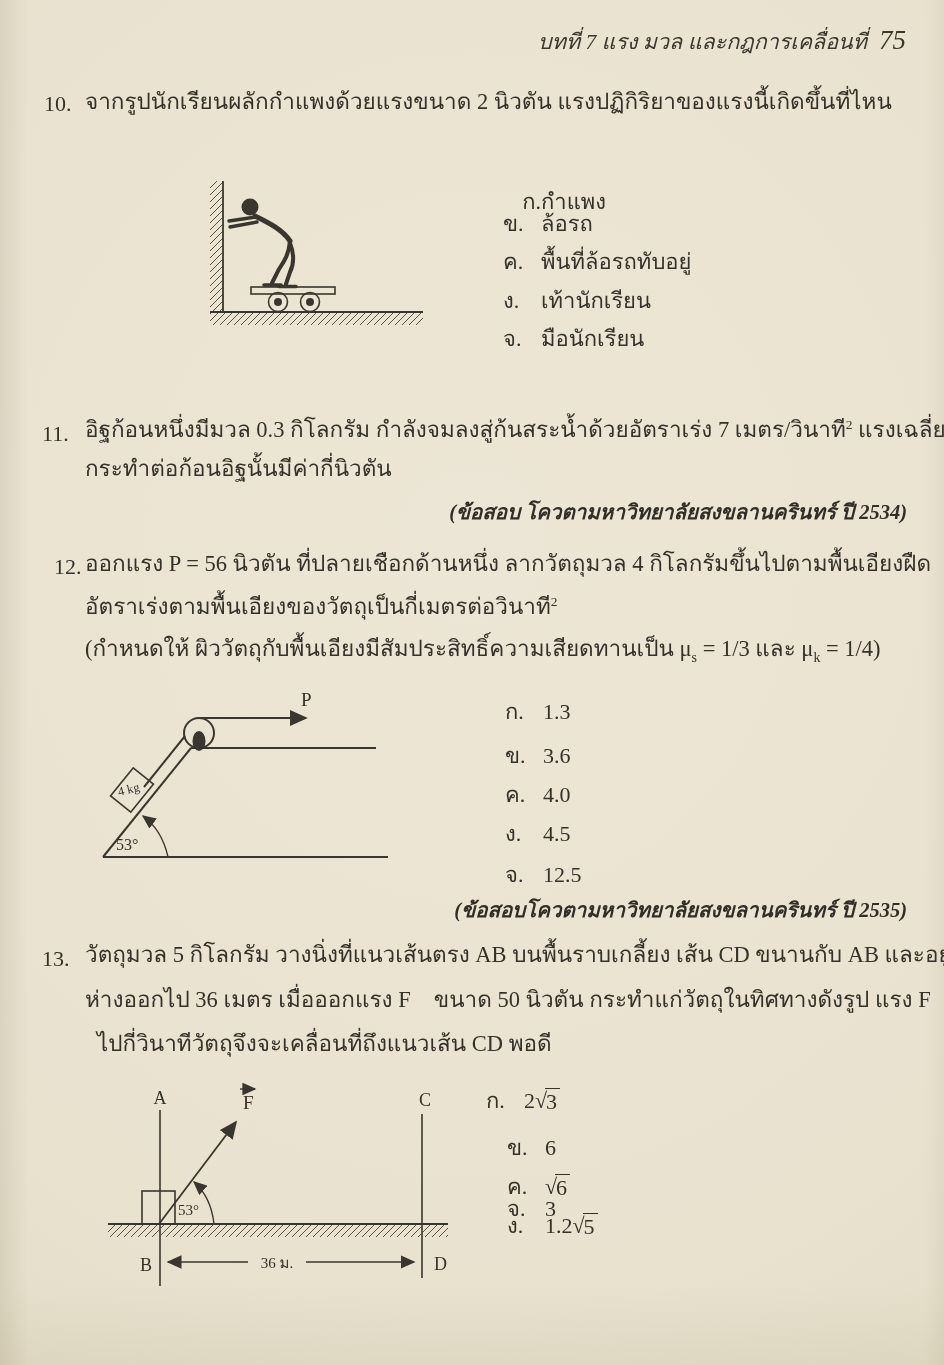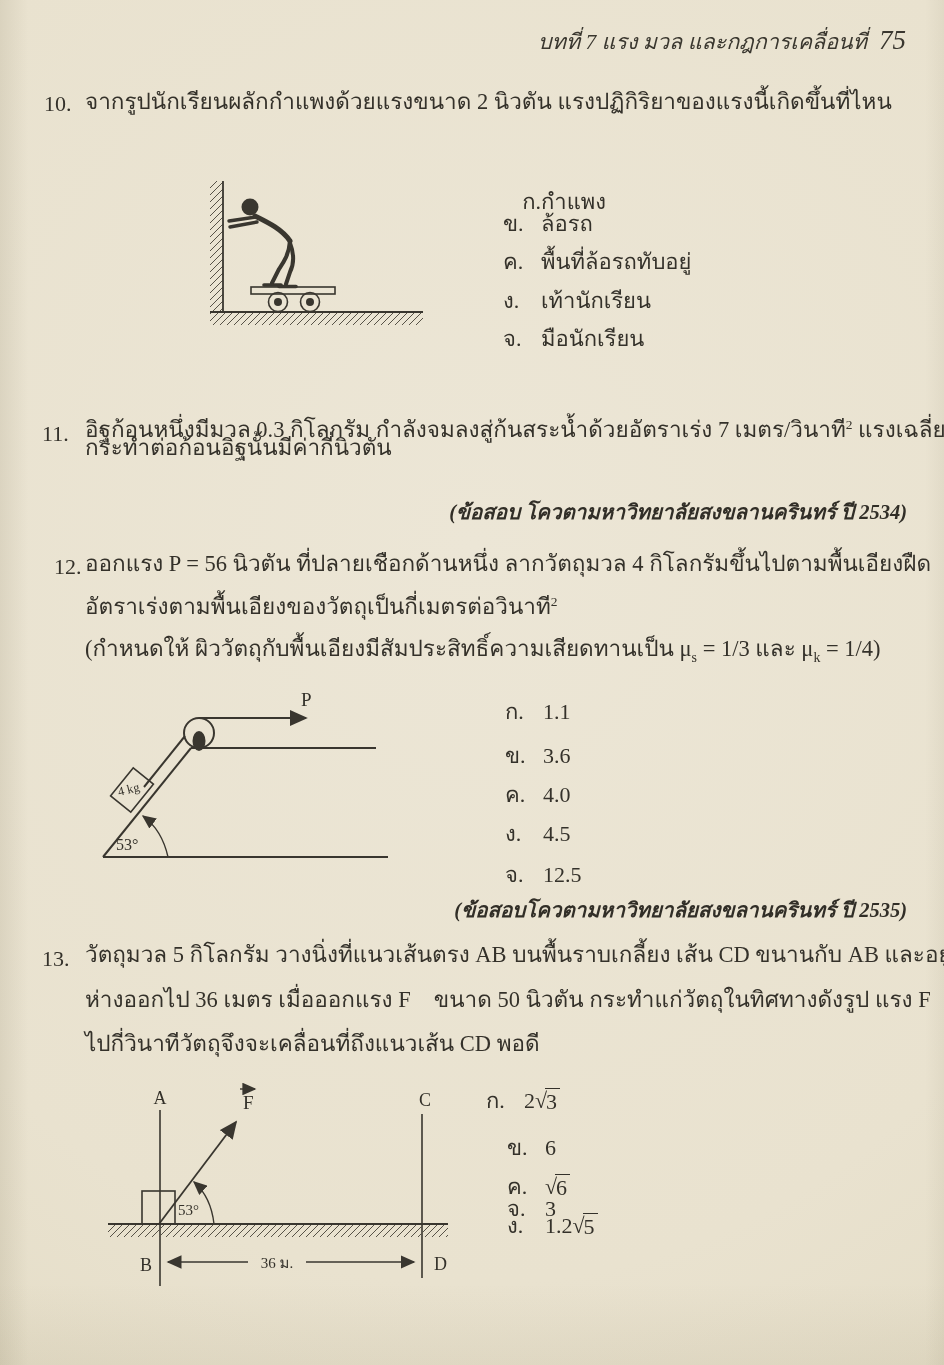--- a/index.html
+++ b/index.html
@@ -78,21 +78,21 @@
 
   <div class="choice" style="left:503px; top:184px;text-align:right;"><span class="lbl">ก.</span><span>กำแพง</span></div>
   <div class="choice" style="left:503px; top:206px;"><span class="lbl">ข.</span><span>ล้อรถ</span></div>
   <div class="choice" style="left:503px; top:244px;"><span class="lbl">ค.</span><span>พื้นที่ล้อรถทับอยู่</span></div>
   <div class="choice" style="left:503px; top:283px;"><span class="lbl">ง.</span><span>เท้านักเรียน</span></div>
   <div class="choice" style="left:503px; top:321px;"><span class="lbl">จ.</span><span>มือนักเรียน</span></div>
 
 
   <div class="qnum" style="left:42px; top:421px;">11.</div>
   <div class="qline" style="left:85px; top:416px;"><span>อิฐก้อนหนึ่งมีมวล 0.3 กิโลกรัม กำลังจมลงสู่ก้นสระน้ำด้วยอัตราเร่ง 7 เมตร/วินาที</span><sup class="s2">2</sup><span> แรงเฉลี่ยที่น้ำ</span></div>
-  <div class="qline" style="left:85px; top:434px;font-family:Liberation Serif, serif;">กระทำต่อก้อนอิฐนั้นมีค่ากี่นิวตัน</div>
+  <div class="qline" style="left:85px; top:455px;font-family:Liberation Serif, serif;">กระทำต่อก้อนอิฐนั้นมีค่ากี่นิวตัน</div>
   <div class="source" style="top:495px;">(ข้อสอบ โควตามหาวิทยาลัยสงขลานครินทร์ ปี 2534)</div>
 
   <div class="qnum" style="left:54px; top:554px;">12.</div>
   <div class="qline" style="left:85px; top:550px;">ออกแรง P = 56 นิวตัน ที่ปลายเชือกด้านหนึ่ง ลากวัตถุมวล 4 กิโลกรัมขึ้นไปตามพื้นเอียงฝืด</div>
   <div class="qline" style="left:85px; top:593px;"><span>อัตราเร่งตามพื้นเอียงของวัตถุเป็นกี่เมตรต่อวินาที</span><sup class="s2">2</sup></div>
   <div class="qline" style="left:85px; top:635px;"><span>(กำหนดให้ ผิววัตถุกับพื้นเอียงมีสัมประสิทธิ์ความเสียดทานเป็น μ</span><sub class="ss">s</sub><span> = 1/3 และ μ</span><sub class="ss">k</sub><span> = 1/4)</span></div>
 
   <svg class="fig" style="left:88px; top:684px;" width="380" height="192" viewBox="0 0 380 192">
     <defs>
       <marker id="ah12" orient="auto" markerWidth="12" markerHeight="9" refX="9" refY="4.5">
@@ -112,32 +112,32 @@
     <line x1="111" y1="34" x2="218" y2="34" stroke="#39362f" stroke-width="1.8" marker-end="url(#ah12)"></line>
     <text x="213" y="22" font-size="19">P</text>
 
     <rect x="26" y="93" width="36" height="26" transform="rotate(-51 44 106)" fill="none" stroke="#39362f" stroke-width="1.6"></rect>
     <text x="31" y="112" font-size="12.5" transform="rotate(-14 31 112)">4 kg</text>
 
     <path d="M 80 173 Q 74 146 55 132" fill="none" stroke="#39362f" stroke-width="1.4" marker-end="url(#ah12)"></path>
     <text x="28" y="166" font-size="16">53°</text>
   </svg>
 
-  <div class="choice" style="left:505px; top:694px;"><span class="lbl">ก.</span><span>1.1</span></div>
+  <div class="choice" style="left:505px; top:694px;"><span class="lbl">ก.</span><span>1.3</span></div>
   <div class="choice" style="left:505px; top:738px;"><span class="lbl">ข.</span><span>3.6</span></div>
   <div class="choice" style="left:505px; top:777px;"><span class="lbl">ค.</span><span>4.0</span></div>
   <div class="choice" style="left:505px; top:816px;"><span class="lbl">ง.</span><span>4.5</span></div>
   <div class="choice" style="left:505px; top:857px;"><span class="lbl">จ.</span><span>12.5</span></div>
 
   <div class="source" style="top:893px;">(ข้อสอบโควตามหาวิทยาลัยสงขลานครินทร์ ปี 2535)</div>
 
   <div class="qnum" style="left:42px; top:946px;">13.</div>
   <div class="qline" style="left:85px; top:941px;">วัตถุมวล 5 กิโลกรัม วางนิ่งที่แนวเส้นตรง AB บนพื้นราบเกลี้ยง เส้น CD ขนานกับ AB และอยู่</div>
   <div class="qline" style="left:85px; top:986px;"><span>ห่างออกไป 36 เมตร เมื่อออกแรง </span><span>F⃗</span><span> ขนาด 50 นิวตัน กระทำแก่วัตถุในทิศทางดังรูป แรง </span><span>F⃗</span></div>
-  <div class="qline" style="left:85px; top:1030px;font-family:Liberation Serif, serif;">ไปกี่วินาทีวัตถุจึงจะเคลื่อนที่ถึงแนวเส้น CD พอดี</div>
+  <div class="qline" style="left:97px; top:1030px;font-family:Liberation Serif, serif;">ไปกี่วินาทีวัตถุจึงจะเคลื่อนที่ถึงแนวเส้น CD พอดี</div>
 
   <svg class="fig" style="left:80px; top:1078px;" width="405" height="218" viewBox="0 0 405 218">
     <defs>
       <pattern id="hatch13" patternUnits="userSpaceOnUse" width="7" height="7">
         <path d="M0,7 L7,0" stroke="#575247" stroke-width="1"></path>
       </pattern>
       <marker id="ah13" orient="auto" markerWidth="12" markerHeight="9" refX="9" refY="4.5">
         <path d="M0,0 L10,4.5 L0,9 z" fill="#39362f"></path>
       </marker>
     </defs>

